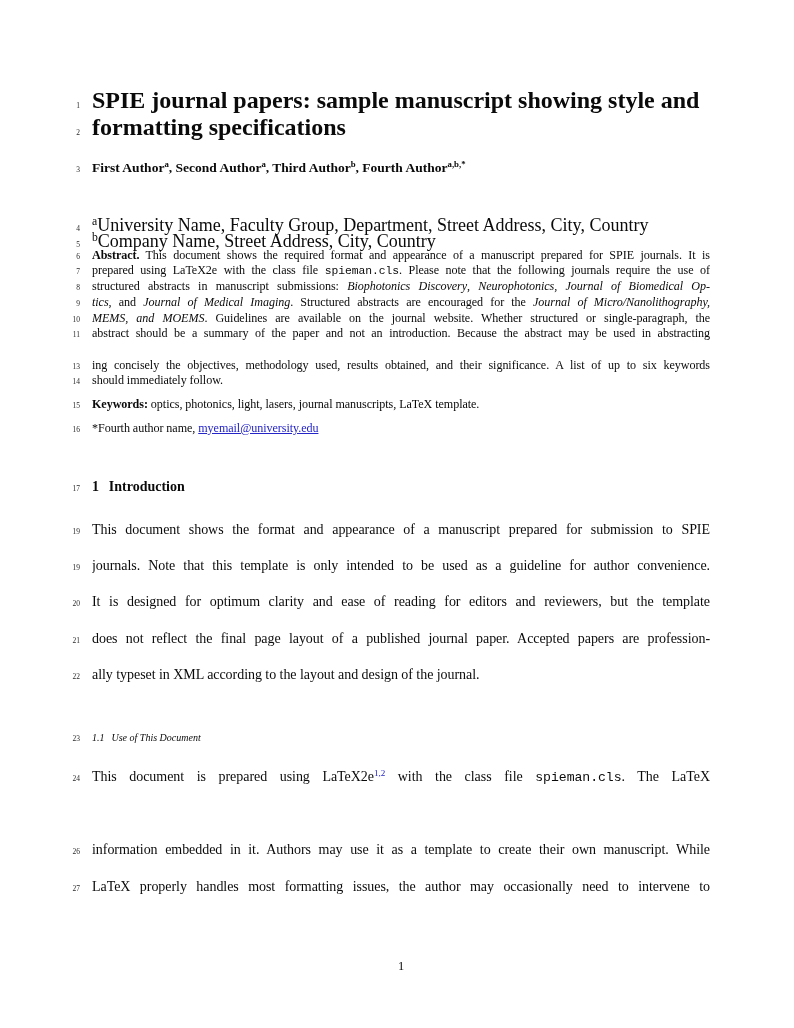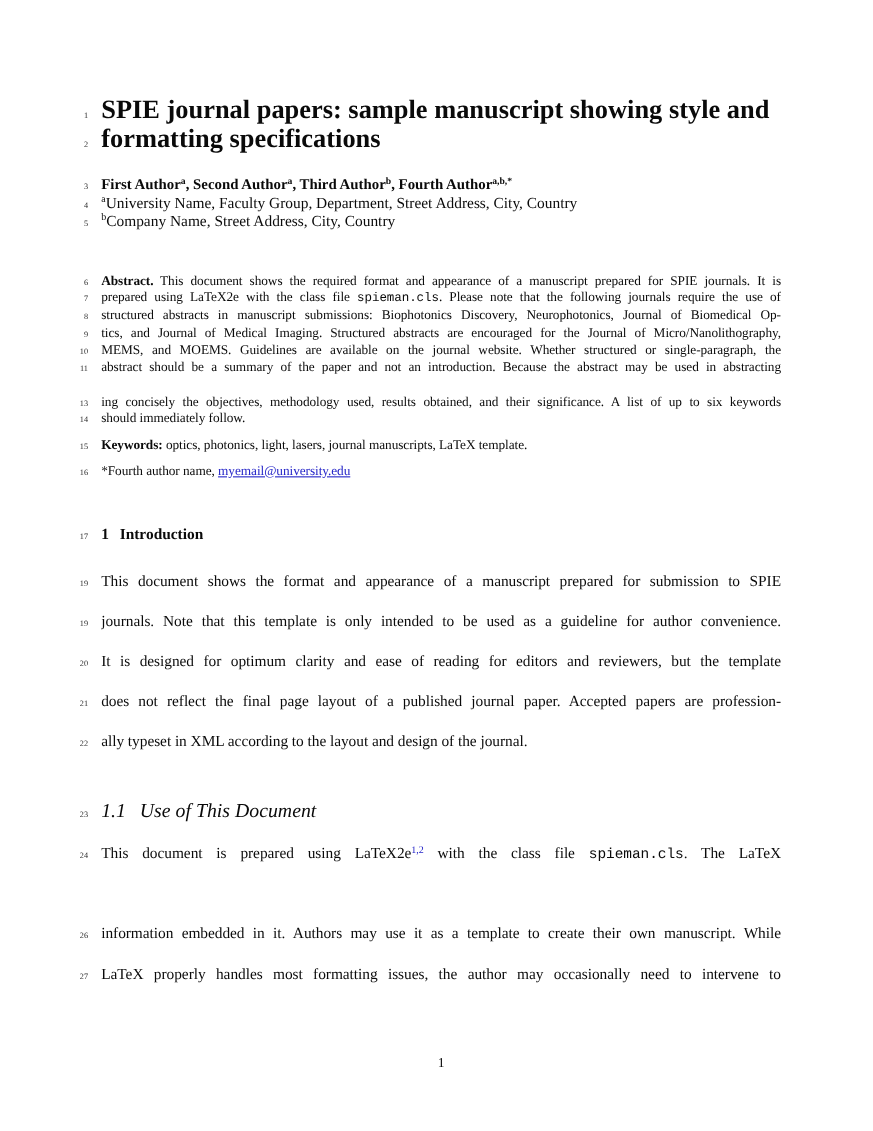--- a/index.html
+++ b/index.html
@@ -4,31 +4,31 @@
 <style>
   html,body{margin:0;padding:0;background:#ffffff;}
   #page{position:relative;width:794px;height:1028px;background:#ffffff;overflow:hidden;
         font-family:"Liberation Serif","DejaVu Serif",serif;color:#0a0a0a;}
   .row{position:absolute;left:52px;width:658px;display:flex;align-items:baseline;}
   .num{width:28px;min-width:28px;margin-right:12px;text-align:right;
        font-size:7.5px;line-height:10px;color:#2a2a2a;letter-spacing:0;}
   .txt{width:618px;white-space:nowrap;}
   .title .txt{font-size:24px;line-height:21px;font-weight:bold;}
   .authors .txt{font-size:13.5px;line-height:16px;font-weight:bold;}
-  .affil .txt{font-size:14px;line-height:15px;}
+  .affil .txt{font-size:18px;line-height:15px;margin-top:40px;}
   .abs .txt{font-size:12.1px;line-height:15px;letter-spacing:-0.06px;}
   .sec .txt{font-size:14px;line-height:17px;font-weight:bold;}
-  .subsec .txt{font-size:18px;line-height:17px;font-style:italic;}
+  .subsec .txt{font-size:10px;line-height:17px;font-style:italic;}
   .body .txt{font-size:14px;line-height:17px;letter-spacing:-0.05px;}
   .just .txt{white-space:normal;text-align:justify;text-align-last:justify;overflow:hidden;}
   .abs.just .txt{height:15px;}
   .body.just .txt{height:17px;}
   .footer .txt{font-size:12.5px;line-height:15px;text-align:center;}
   .seg-b{font-weight:bold;}
-  .seg-i{}
+  .seg-i{font-style:italic;}
   .seg-m{font-family:"Liberation Mono","DejaVu Sans Mono",monospace;font-size:0.94em;}
   .seg-sup{font-size:65%;position:relative;top:-0.5em;line-height:0;}
   .seg-email{color:#2424c8;text-decoration:underline;cursor:pointer;}
   .seg-cite{color:#2424c8;cursor:pointer;}
 </style>
 </head>
 <body>
 
 <div id="page">
 

